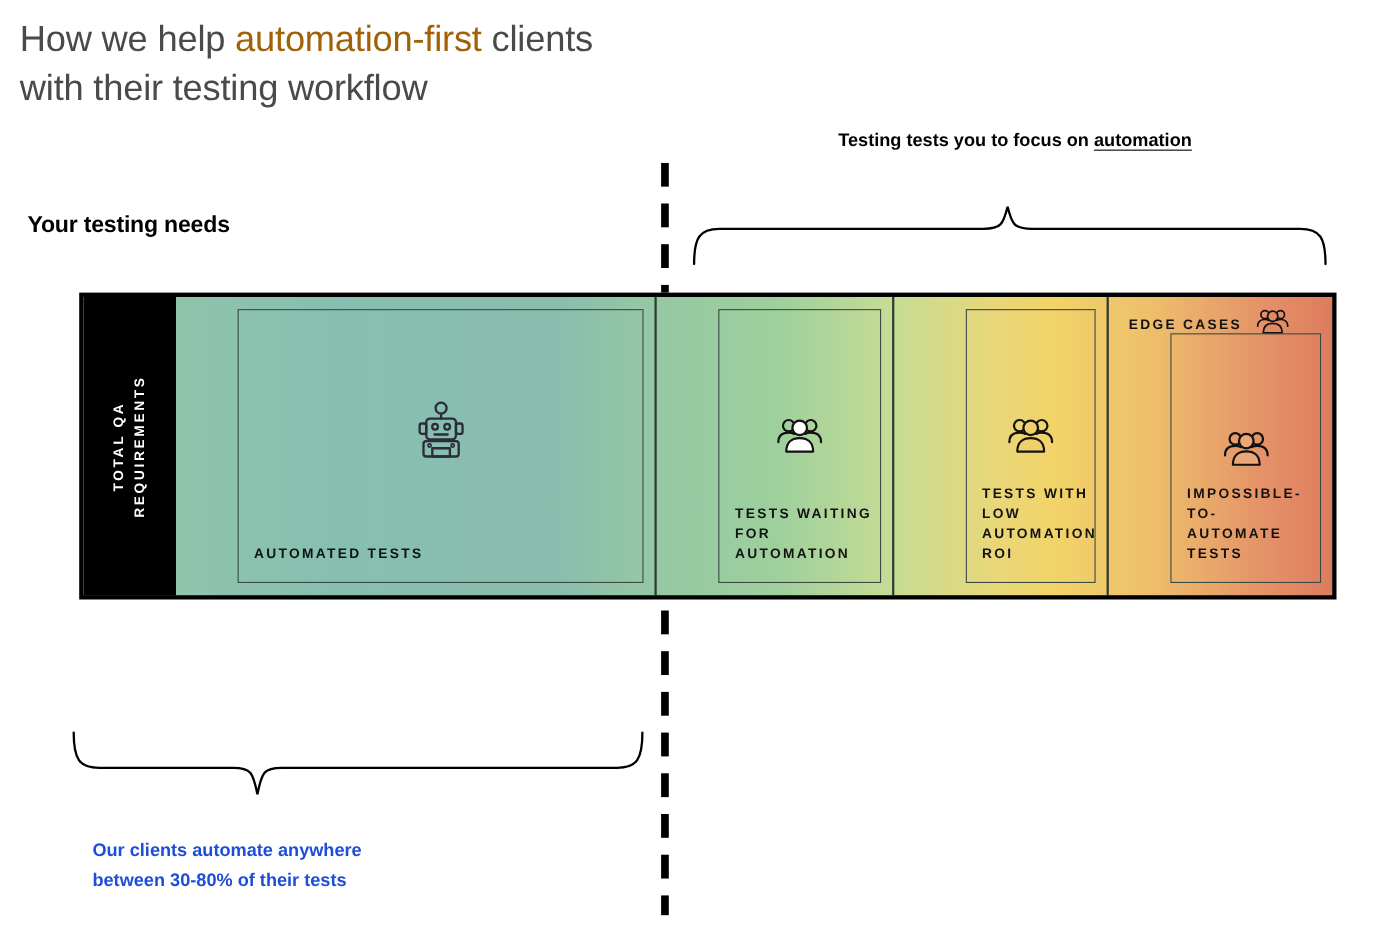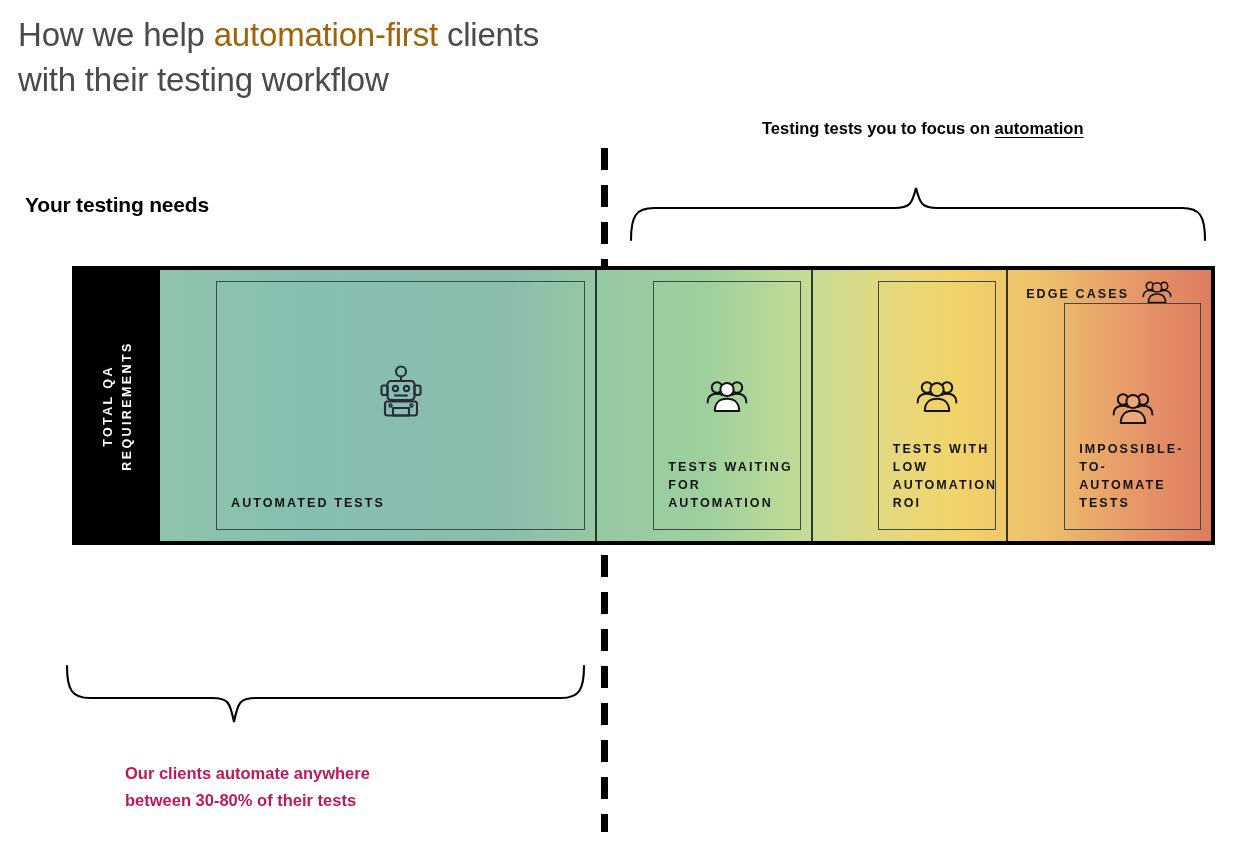--- a/index.html
+++ b/index.html
@@ -178,22 +178,21 @@
 
   
   #bottom-note {
     position: absolute;
     left: 84px;
     top: 760px;
     width: 400px;
     font-size: 16.5px;
     line-height: 27px;
     font-weight: 700;
-    color: #be185d;
-    margin-left: 41px;
+    color: #1d4ed8;
   }
 </style>
 </head>
 <body>
 
 <div id="headline">
   <span>How we help </span><span class="strong">automation-first</span><span> clients</span><br>
   <span>with their testing workflow</span>
 </div>
 

